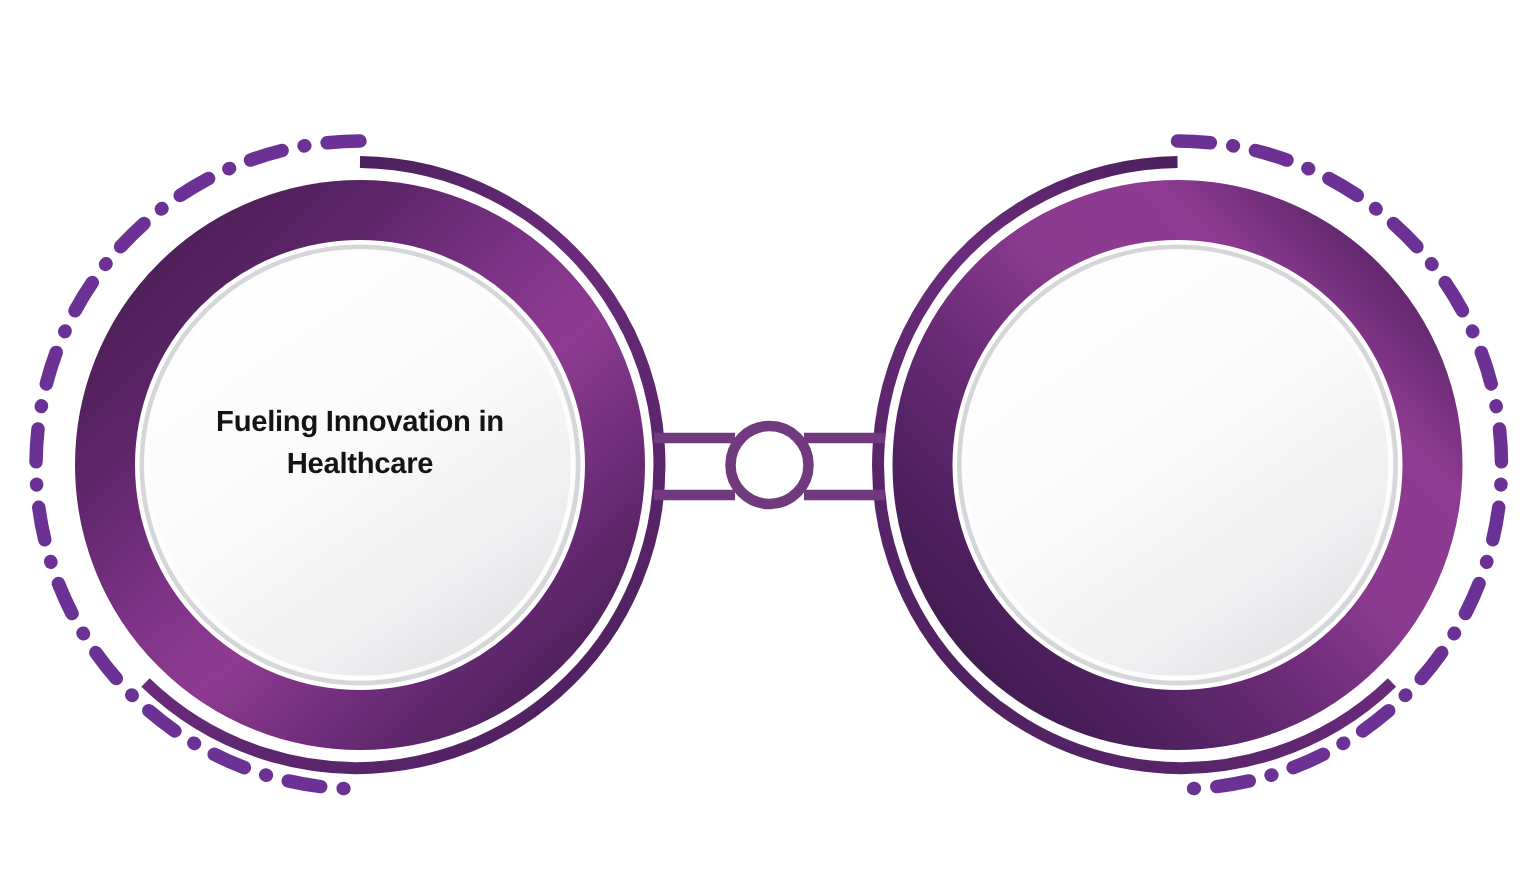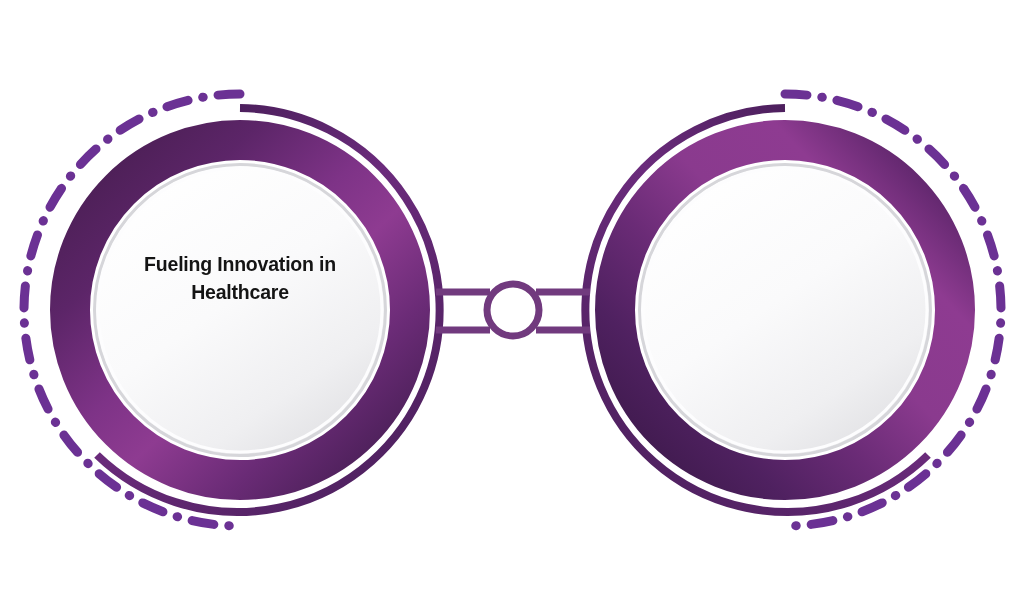--- a/index.html
+++ b/index.html
@@ -16,21 +16,21 @@
     text-align:center;
     font-weight:700;
     color:#141414;
     font-size:19.5px;
     line-height:1.42;
     letter-spacing:-0.2px;
     white-space:pre-line;
     pointer-events:none;
     font-family:"Liberation Sans", sans-serif;
   }
-  #label-left{left:90px;top:251px;width:300px;text-align:center;}
+  #label-left{left:90px;top:268px;width:300px;text-align:center;}
   #label-right{left:660px;top:280px;width:250px;}
 </style>
 </head>
 <body>
 
 <div id="stage">
 
   <svg width="1024" height="597" viewBox="0 0 1024 597" xmlns="http://www.w3.org/2000/svg">
     <defs>
       <linearGradient id="ringGradL" x1="0.12" y1="0.08" x2="0.92" y2="0.92">

